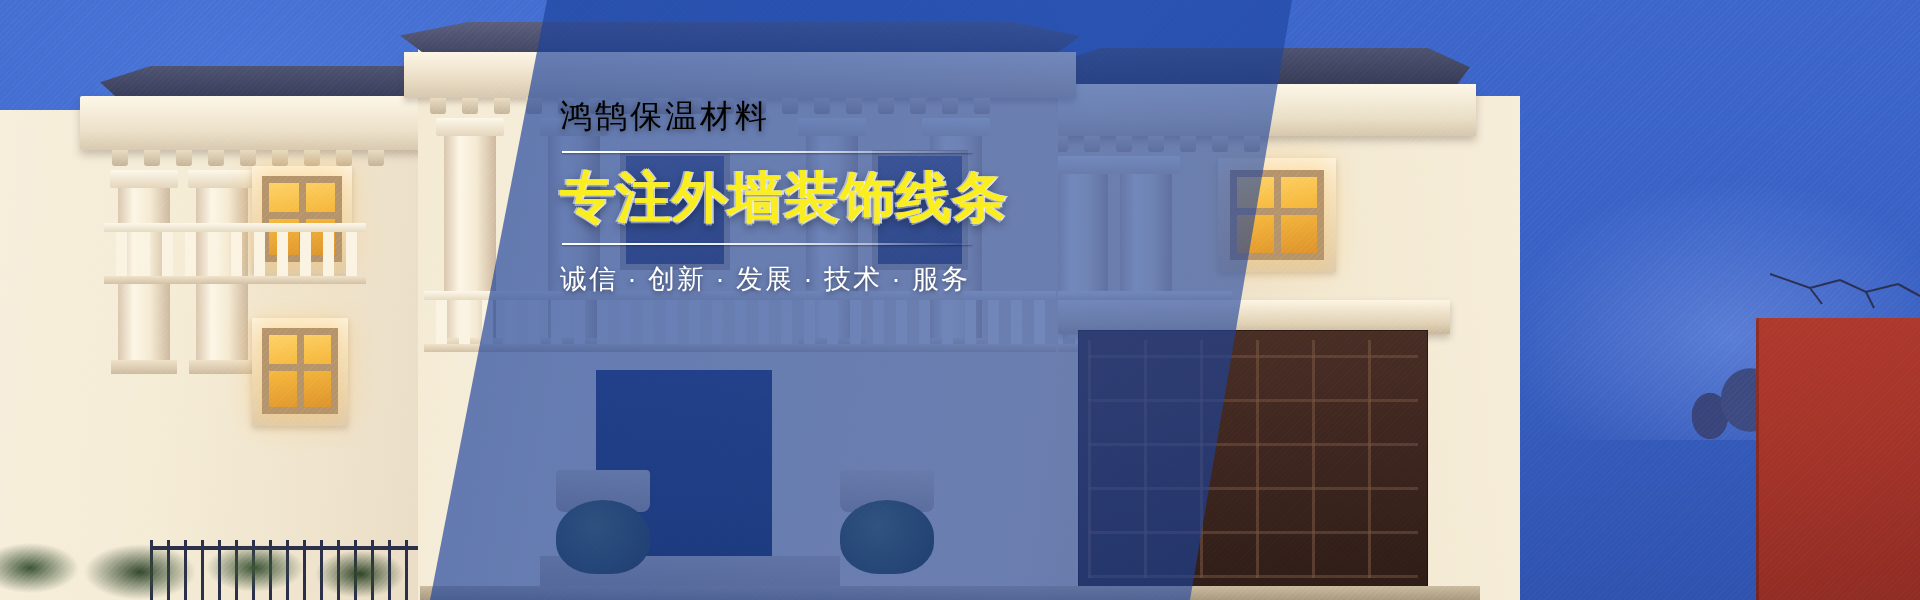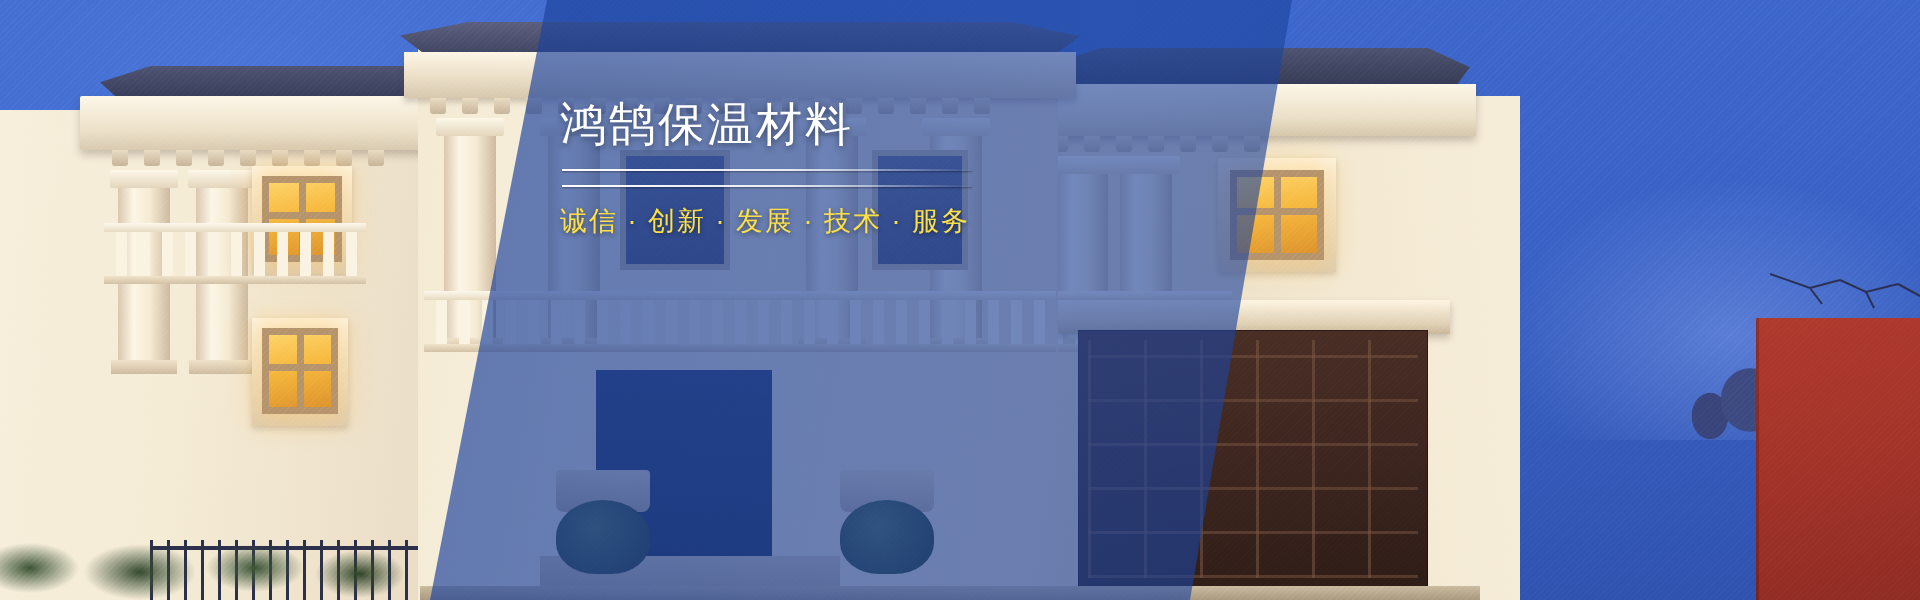--- a/index.html
+++ b/index.html
@@ -256,21 +256,21 @@
     background:linear-gradient(100deg, rgba(255,255,255,.22) 0 8px, rgba(255,255,255,0) 30px);
     clip-path:polygon(547px 0, 600px 0, 483px 600px, 430px 600px);
   }
 
   
   .copy{
     position:absolute; left:560px; top:96px; width:700px;
     z-index:5;
   }
   .brand{
-    font-size:46px; line-height:1.25; color:#ffffff; font-weight:400;
+    font-size:32px; line-height:1.25; color:#000000; font-weight:400;
     letter-spacing:3px;
     text-shadow:0 2px 6px rgba(0,0,0,.45);
   }
   .rule{
     height:2px; width:410px; margin:15px 0 14px 2px;
     background:linear-gradient(90deg,#ffffff 0%, rgba(255,255,255,.85) 55%, rgba(255,255,255,0) 100%);
     box-shadow:0 1px 2px rgba(0,0,0,.35);
   }
   .rule.lower{ margin:14px 0 16px 2px; }
   .headline{ margin:0; }
@@ -278,21 +278,21 @@
     display:block;
     font-size:55px; line-height:1.12; font-weight:bold;
     color:#fbee1e; letter-spacing:1px;
     text-shadow:
       2px 0 0 rgba(255,255,255,.75),
      -2px 0 0 rgba(255,255,255,.55),
       0 2px 0 rgba(255,255,255,.45),
       0 4px 10px rgba(0,0,0,.45);
   }
   .tagline{
-    font-size:27px; color:#fde047; letter-spacing:2px;
+    font-size:27px; color:#ffffff; letter-spacing:2px;
     text-shadow:0 2px 5px rgba(0,0,0,.45);
   }
 </style>
 </head>
 <body>
 
 <div class="stage">
 
   <div class="photo">
 
@@ -422,20 +422,21 @@
   <div class="scrim"></div>
   <div class="scrim-edge"></div>
 
   <div class="copy">
 
     <div class="brand">鸿鹄保温材料</div>
 
     <div class="rule"></div>
 
     <div class="headline">
+      <span class="h-line">专注外墙装饰线条</span>
     </div>
 
     <div class="rule lower"></div>
 
     <div class="tagline">诚信 · 创新 · 发展 · 技术 · 服务</div>
   </div>
 
 </div>
 
 </body></html>

